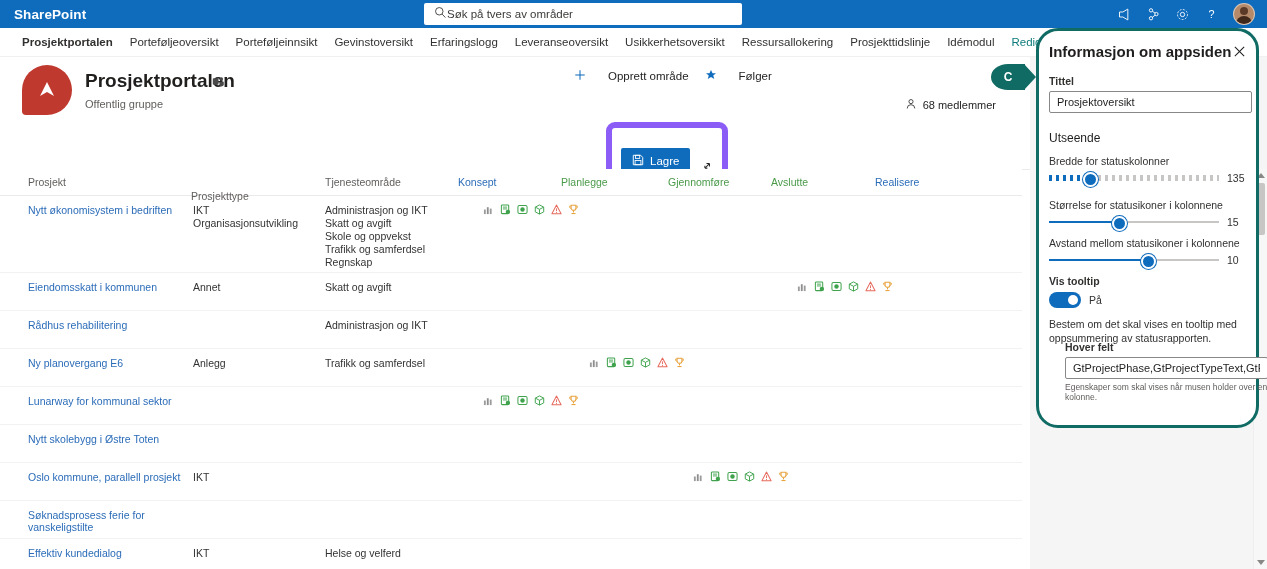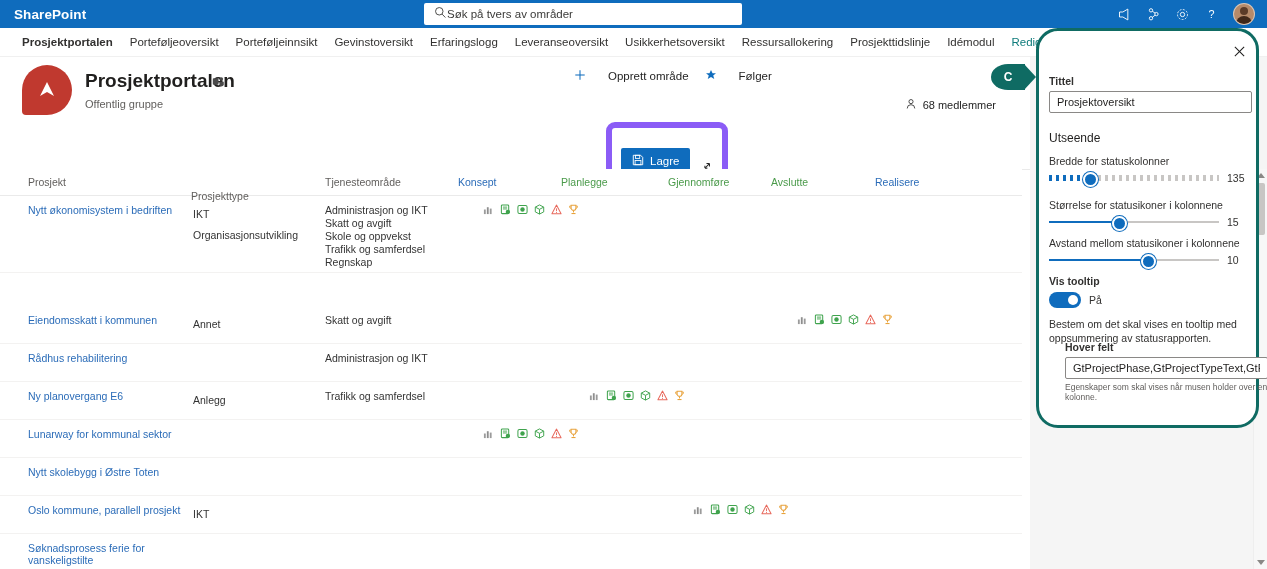--- a/index.html
+++ b/index.html
@@ -87,21 +87,21 @@
     display:flex;align-items:center;gap:6px;padding:0 11px;font-size:11.5px;cursor:pointer;
     font-family:"Liberation Sans", sans-serif;
   }
   .btn-expand{margin-left:10px;display:flex;align-items:center;cursor:pointer;}
   
   .tablearea{position:absolute;top:169px;left:0;width:1022px;height:400px;background:#fff;overflow:hidden;}
   .thead{display:flex;height:26px;align-items:center;border-bottom:1px solid #eaeaea;}
   .th{font-size:10.5px;color:#605e5c;}
   .row{display:flex;border-bottom:1px solid #f3f2f1;position:relative;min-height:29px;padding-top:8px;}
   .cell-proj{width:165px;padding-left:28px;font-size:10.5px;color:#2b6cb8;cursor:pointer;}
-  .cell-type{width:132px;font-size:10.5px;color:#333;line-height:21px;}
+  .cell-type{width:132px;font-size:10.5px;color:#333;line-height:13px;}
   .cell-serv{width:135px;font-size:10.5px;color:#333;line-height:13px;}
   .phasewrap{position:relative;flex:1;height:14px;}
   .icons{position:absolute;top:0;display:flex;gap:6px;align-items:center;}
   .scroll-track{
     position:absolute;right:0;top:169px;width:13px;height:400px;background:#f7f7f7;border-left:1px solid #eee;
   }
   .scroll-thumb{position:absolute;left:2px;top:14px;width:9px;height:52px;background:#c8c6c4;border-radius:2px;}
   .scroll-arrow{position:absolute;left:3px;width:0;height:0;}
   .sa-up{top:4px;border-left:4px solid transparent;border-right:4px solid transparent;border-bottom:5px solid #8a8886;}
   .sa-dn{bottom:4px;border-left:4px solid transparent;border-right:4px solid transparent;border-top:5px solid #8a8886;}
@@ -336,21 +336,21 @@
             <span><svg width="11" height="11" viewBox="0 0 12 12">
                 <path d="M3.4 1.3h5.2v3a2.6 2.6 0 0 1-5.2 0z" fill="none" stroke="#e8a33d" stroke-width="1.1"></path>
                 <path d="M3.4 2.2H1.8v1a1.7 1.7 0 0 0 1.6 1.6" fill="none" stroke="#e8a33d" stroke-width="1"></path>
                 <path d="M8.6 2.2h1.6v1a1.7 1.7 0 0 1-1.6 1.6" fill="none" stroke="#e8a33d" stroke-width="1"></path>
                 <line x1="6" y1="7" x2="6" y2="9.2" stroke="#e8a33d" stroke-width="1.1"></line>
                 <line x1="3.8" y1="10.4" x2="8.2" y2="10.4" stroke="#e8a33d" stroke-width="1.2"></line>
               </svg></span>
           </div>
         </div>
       </div>
-      <div class="row" style="height: 29px; margin-top: 33px;">
+      <div class="row" style="height: 29px;">
         <div class="cell-proj">Eiendomsskatt i kommunen</div>
         <div class="cell-type" style="white-space: pre-line;">Annet</div>
         <div class="cell-serv" style="white-space: pre-line;">Skatt og avgift</div>
         <div class="phasewrap">
           <div class="icons" style="left: 337px;">
             <span><svg width="11" height="11" viewBox="0 0 12 12">
                 <rect x="1" y="6" width="2" height="5" fill="#9b9b9b"></rect>
                 <rect x="4.2" y="3.5" width="2" height="7.5" fill="#8e8e8e"></rect>
                 <rect x="7.4" y="5" width="2" height="6" fill="#9b9b9b"></rect>
               </svg></span>
@@ -538,20 +538,21 @@
   <div class="scroll-arrow sa-up"></div>
   <div class="scroll-thumb"></div>
   <div class="scroll-arrow sa-dn"></div>
 </div>
 
 <div class="marker">
   <span>C</span>
 </div>
 
 <div class="panel">
+  <div class="panel-title">Informasjon om appsiden</div>
   <div class="panel-close">
     <svg width="13" height="13" viewBox="0 0 14 14">
         <line x1="2" y1="2" x2="12" y2="12" stroke="#201f1e" stroke-width="1.1"></line>
         <line x1="12" y1="2" x2="2" y2="12" stroke="#201f1e" stroke-width="1.1"></line>
       </svg>
   </div>
 
   <div class="section" style="top:44px;">
     <div class="fieldlabel">Tittel</div>
     <input class="textinput" value="Prosjektoversikt" style="">

